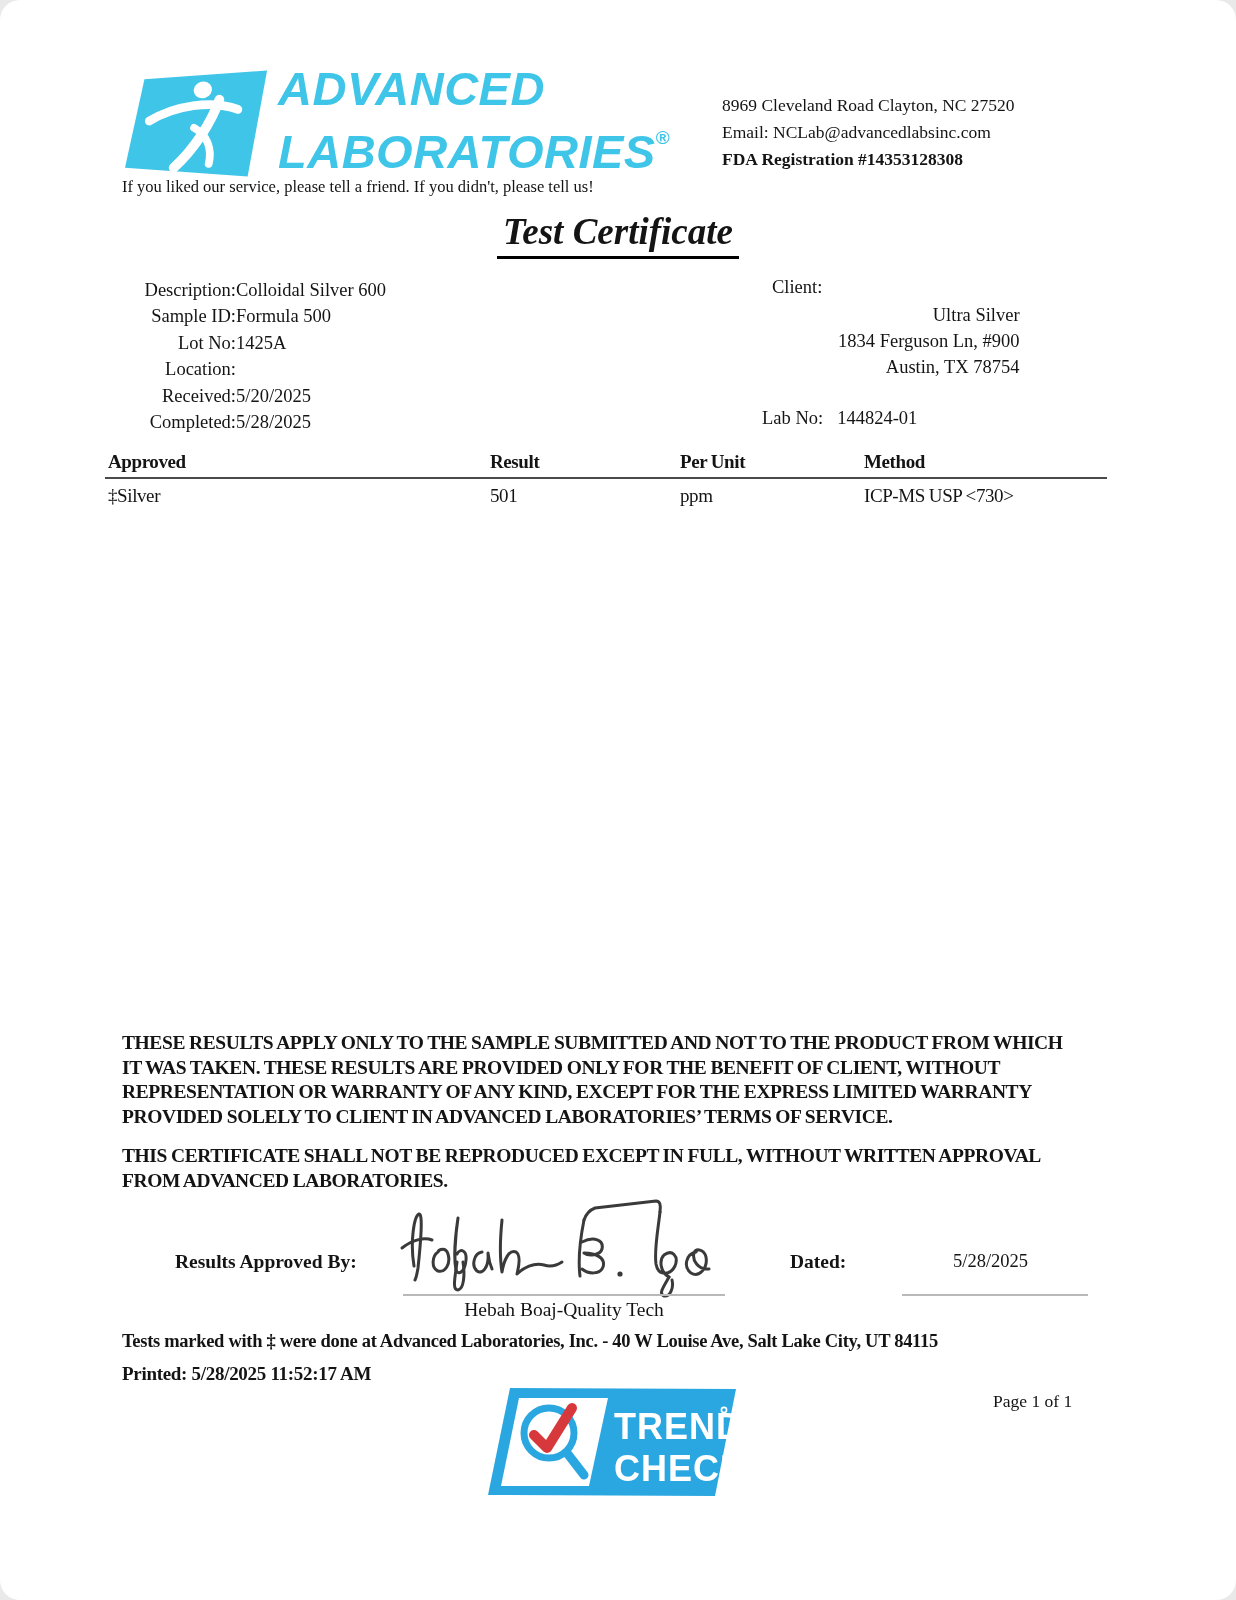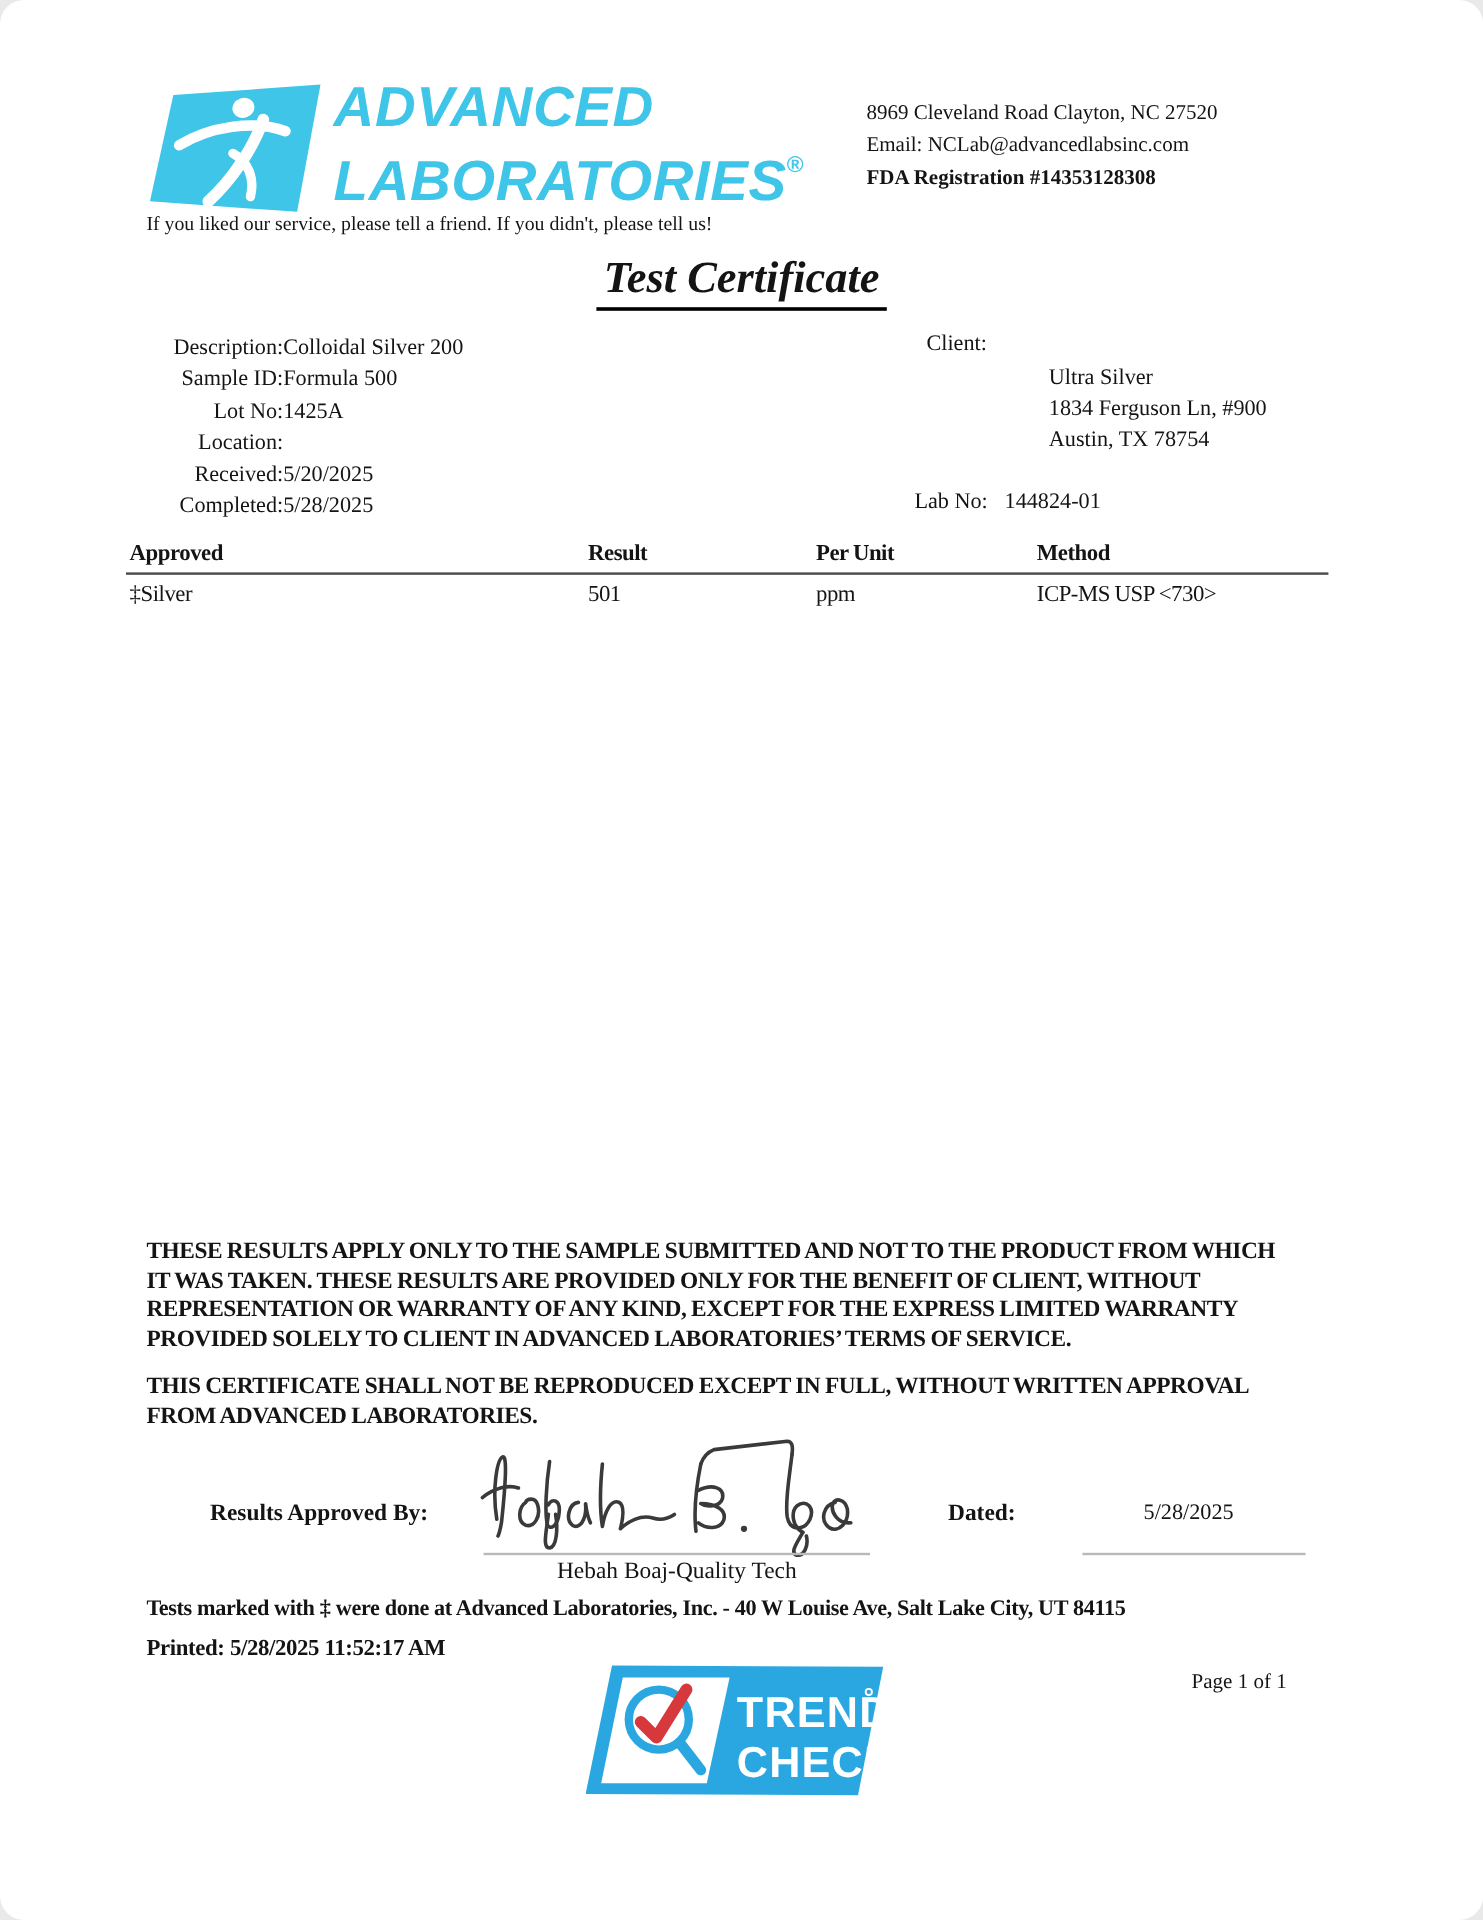--- a/index.html
+++ b/index.html
@@ -19,38 +19,38 @@
   .logo-icon{left:124px;top:68px;width:146px;height:112px;}
   .logo-text{
     left:278px;top:64px;
     font-family:"Liberation Sans", sans-serif;
     font-weight:700;font-style:italic;
     font-size:47px;line-height:49px;
     color:#3fc5e8;letter-spacing:0.5px;white-space:nowrap;
   }
   .reg-mark{font-size:19px;vertical-align:24px;font-style:normal;letter-spacing:0;}
   .tagline{left:122px;top:177px;font-size:16.5px;white-space:nowrap;}
-  .contact{left:722px;top:80px;font-size:17.5px;line-height:27px;}
+  .contact{left:722px;top:92px;font-size:17.5px;line-height:27px;}
   .contact .fda{font-weight:700;}
 
   
   .title-wrap{left:0;top:212px;width:1236px;text-align:center;}
   .title{
     display:inline-block;
     font-size:37px;font-weight:700;font-style:italic;
     border-bottom:3.5px solid #000;
     padding:0 6px 3px 6px;line-height:1.1;
   }
 
   
   .sample-info{left:110px;top:277px;font-size:18.5px;line-height:26.4px;}
   .info-row{display:flex;}
   .info-label{width:126px;flex:0 0 126px;text-align:right;}
   .client-label{left:772px;top:277px;font-size:18.5px;}
-  .client-lines{left:874px;top:303px;font-size:18.5px;line-height:25.8px;}
+  .client-lines{left:838px;top:303px;font-size:18.5px;line-height:25.8px;text-align:right;}
   .lab-row{left:762px;top:408px;font-size:18.5px;}
   .lab-row .lab-no-value{margin-left:14px;}
 
   
   .cond{letter-spacing:-0.4px;word-spacing:-0.5px;}
   .th{font-weight:700;font-size:19px;}
   .col-analysis{left:108px;}
   .col-result{left:490px;}
   .col-perunit{left:680px;}
   .col-method{left:864px;}
@@ -108,21 +108,21 @@
     <div class="fda">FDA Registration #14353128308</div>
   </div>
 
   <div class="abs title-wrap">
     <span class="title">Test Certificate</span>
   </div>
 
   <div class="abs sample-info">
     <div class="info-row">
       <span class="info-label">Description:</span>
-      <span class="info-value">Colloidal Silver 200</span>
+      <span class="info-value">Colloidal Silver 600</span>
     </div>
     <div class="info-row">
       <span class="info-label">Sample ID:</span>
       <span class="info-value">Formula 500</span>
     </div>
     <div class="info-row">
       <span class="info-label">Lot No:</span>
       <span class="info-value">1425A</span>
     </div>
     <div class="info-row">

